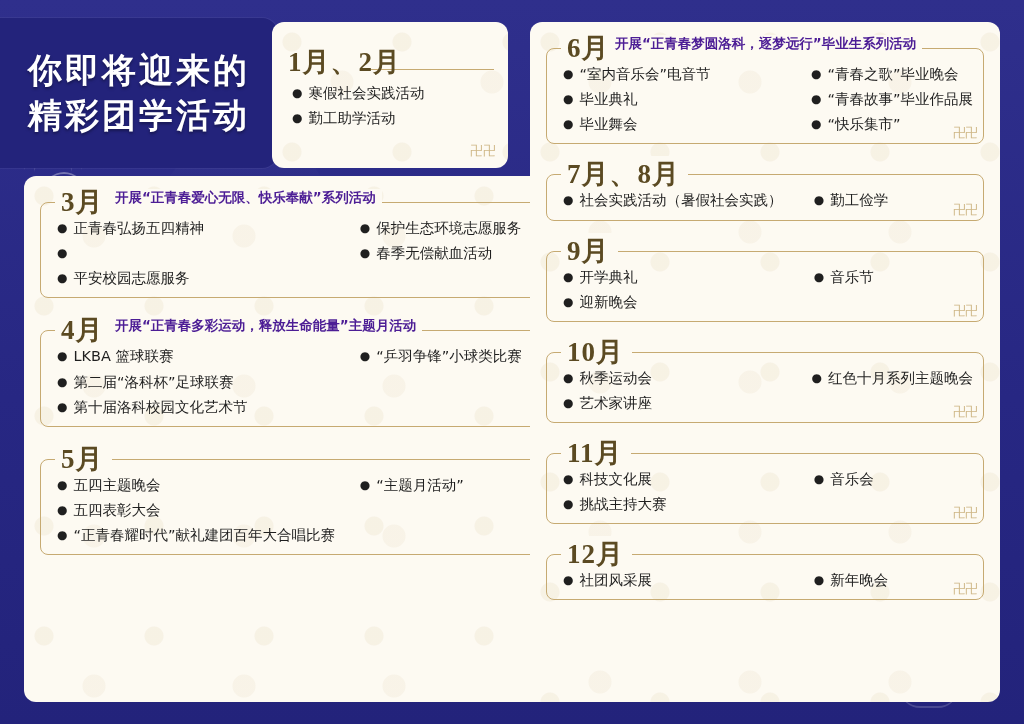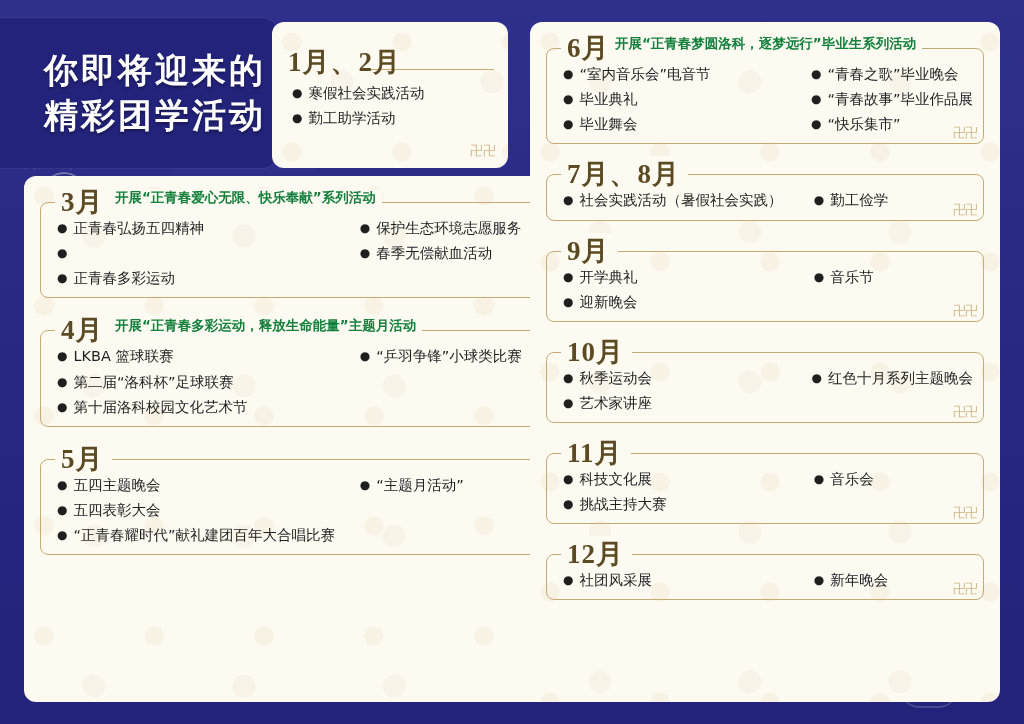--- a/index.html
+++ b/index.html
@@ -59,21 +59,21 @@
     left: 0;
     top: 18px;
     width: 278px;
     height: 150px;
     background: #23237b;
     border-radius: 0 16px 16px 0;
     box-shadow: 0 0 0 1px rgba(255,255,255,0.05);
     display: flex;
     flex-direction: column;
     justify-content: center;
-    padding-left: 44px;
+    padding-left: 28px;
     box-sizing: border-box;
   }
   .title-card .line {
     color: #ffffff;
     font-size: 34px;
     font-weight: bold;
     letter-spacing: 3px;
     line-height: 1.32;
     text-shadow: 0 2px 3px rgba(0,0,0,.35);
     font-family: "DejaVu Sans", sans-serif;
@@ -121,21 +121,21 @@
     font-weight: bold;
     letter-spacing: 1px;
     font-family: "Liberation Serif", serif;
     white-space: nowrap;
   }
   .section .sub {
     position: absolute;
     top: -14px;
     background: #fdfaf2;
     padding: 0 6px;
-    color: #15803d;
+    color: #4c1d95;
     font-size: 13.5px;
     font-weight: bold;
     white-space: nowrap;
     font-family: "DejaVu Sans", sans-serif;
   }
   .section .corner {
     position: absolute;
     right: 6px;
     bottom: 4px;
     color: #c6aa72;
@@ -244,21 +244,21 @@
           </div>
         <div class="item">
             <span class="dot">●</span>
           </div>
         <div class="item">
             <span class="dot">●</span>
             <span>春季无偿献血活动</span>
           </div>
         <div class="item span2">
             <span class="dot">●</span>
-            <span>正青春多彩运动</span>
+            <span>平安校园志愿服务</span>
           </div>
       </div>
       <div class="corner">卍卍</div>
     </div>
 
     <div class="section" style="margin-top:32px">
       <div class="month">4月</div>
       <div class="sub" style="left:68px">开展“正青春多彩运动，释放生命能量”主题月活动</div>
       <div class="items two-col">
         <div class="item">

